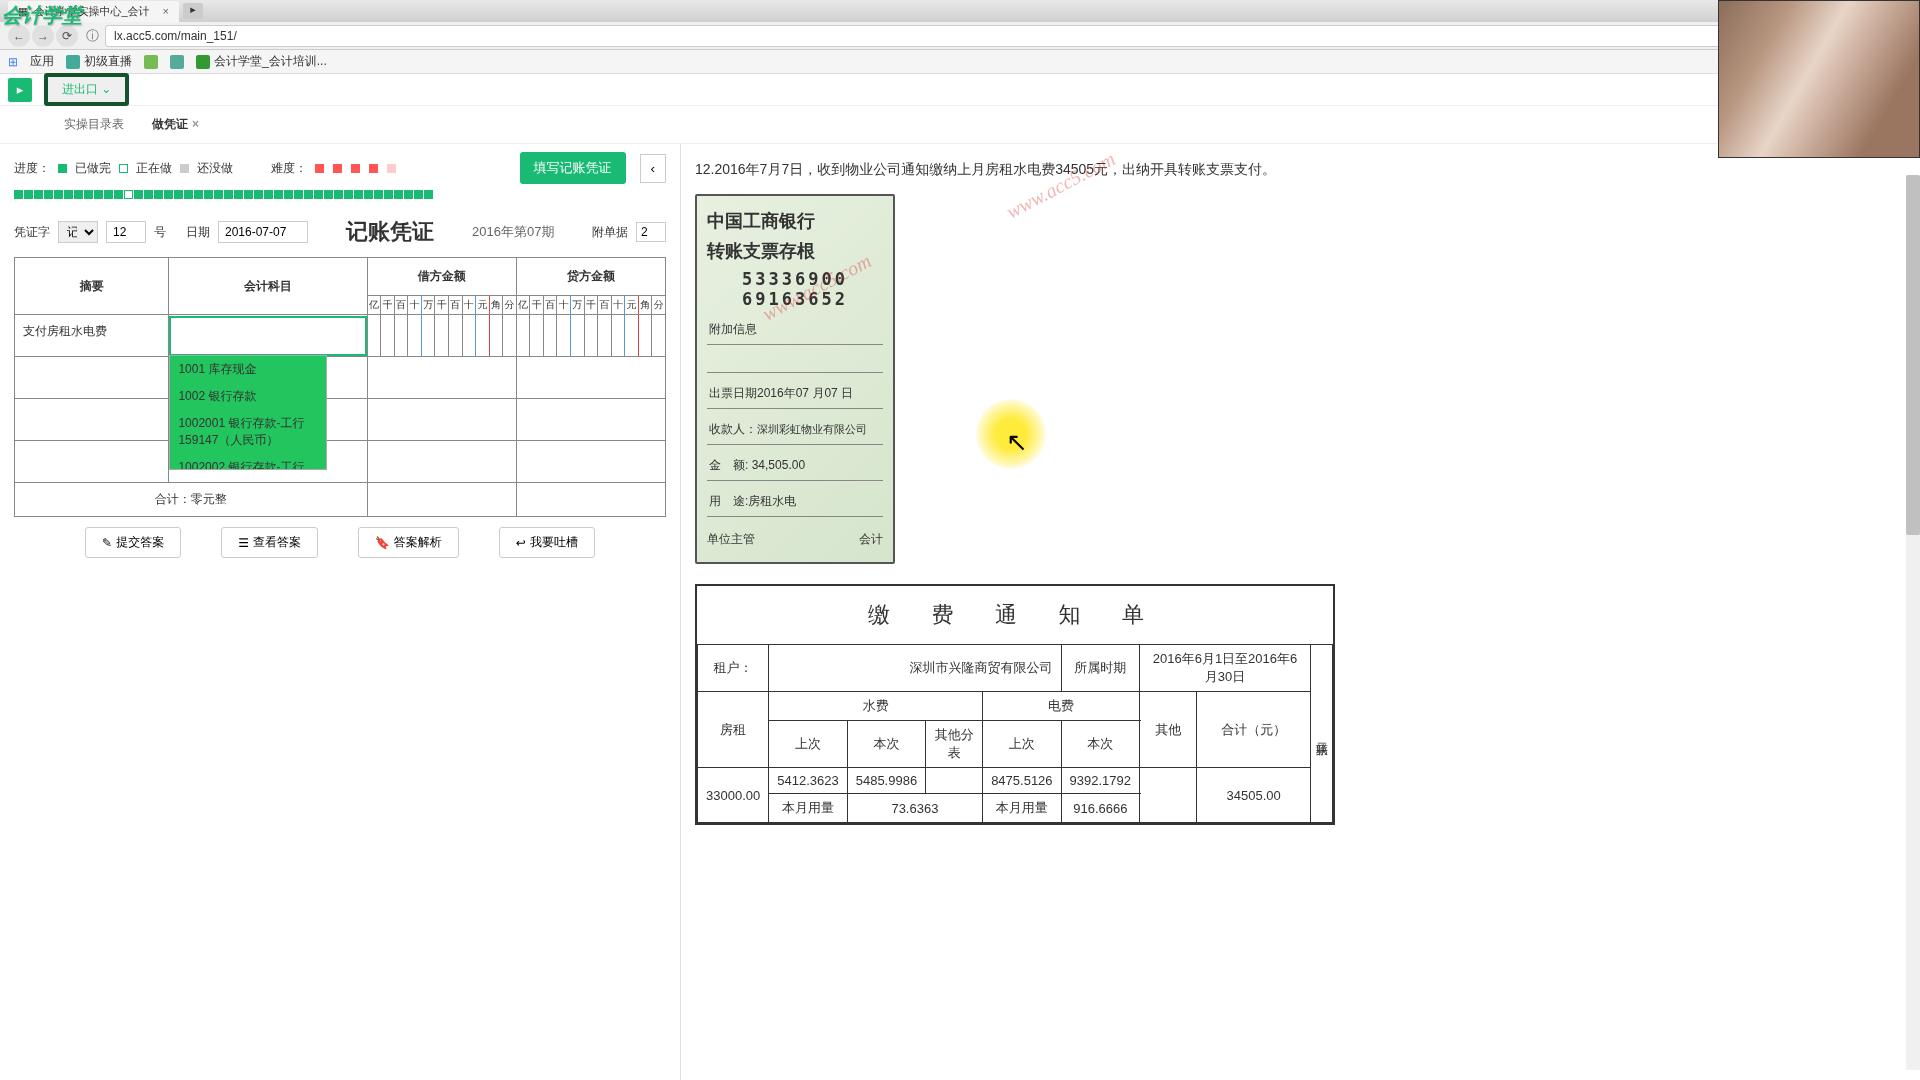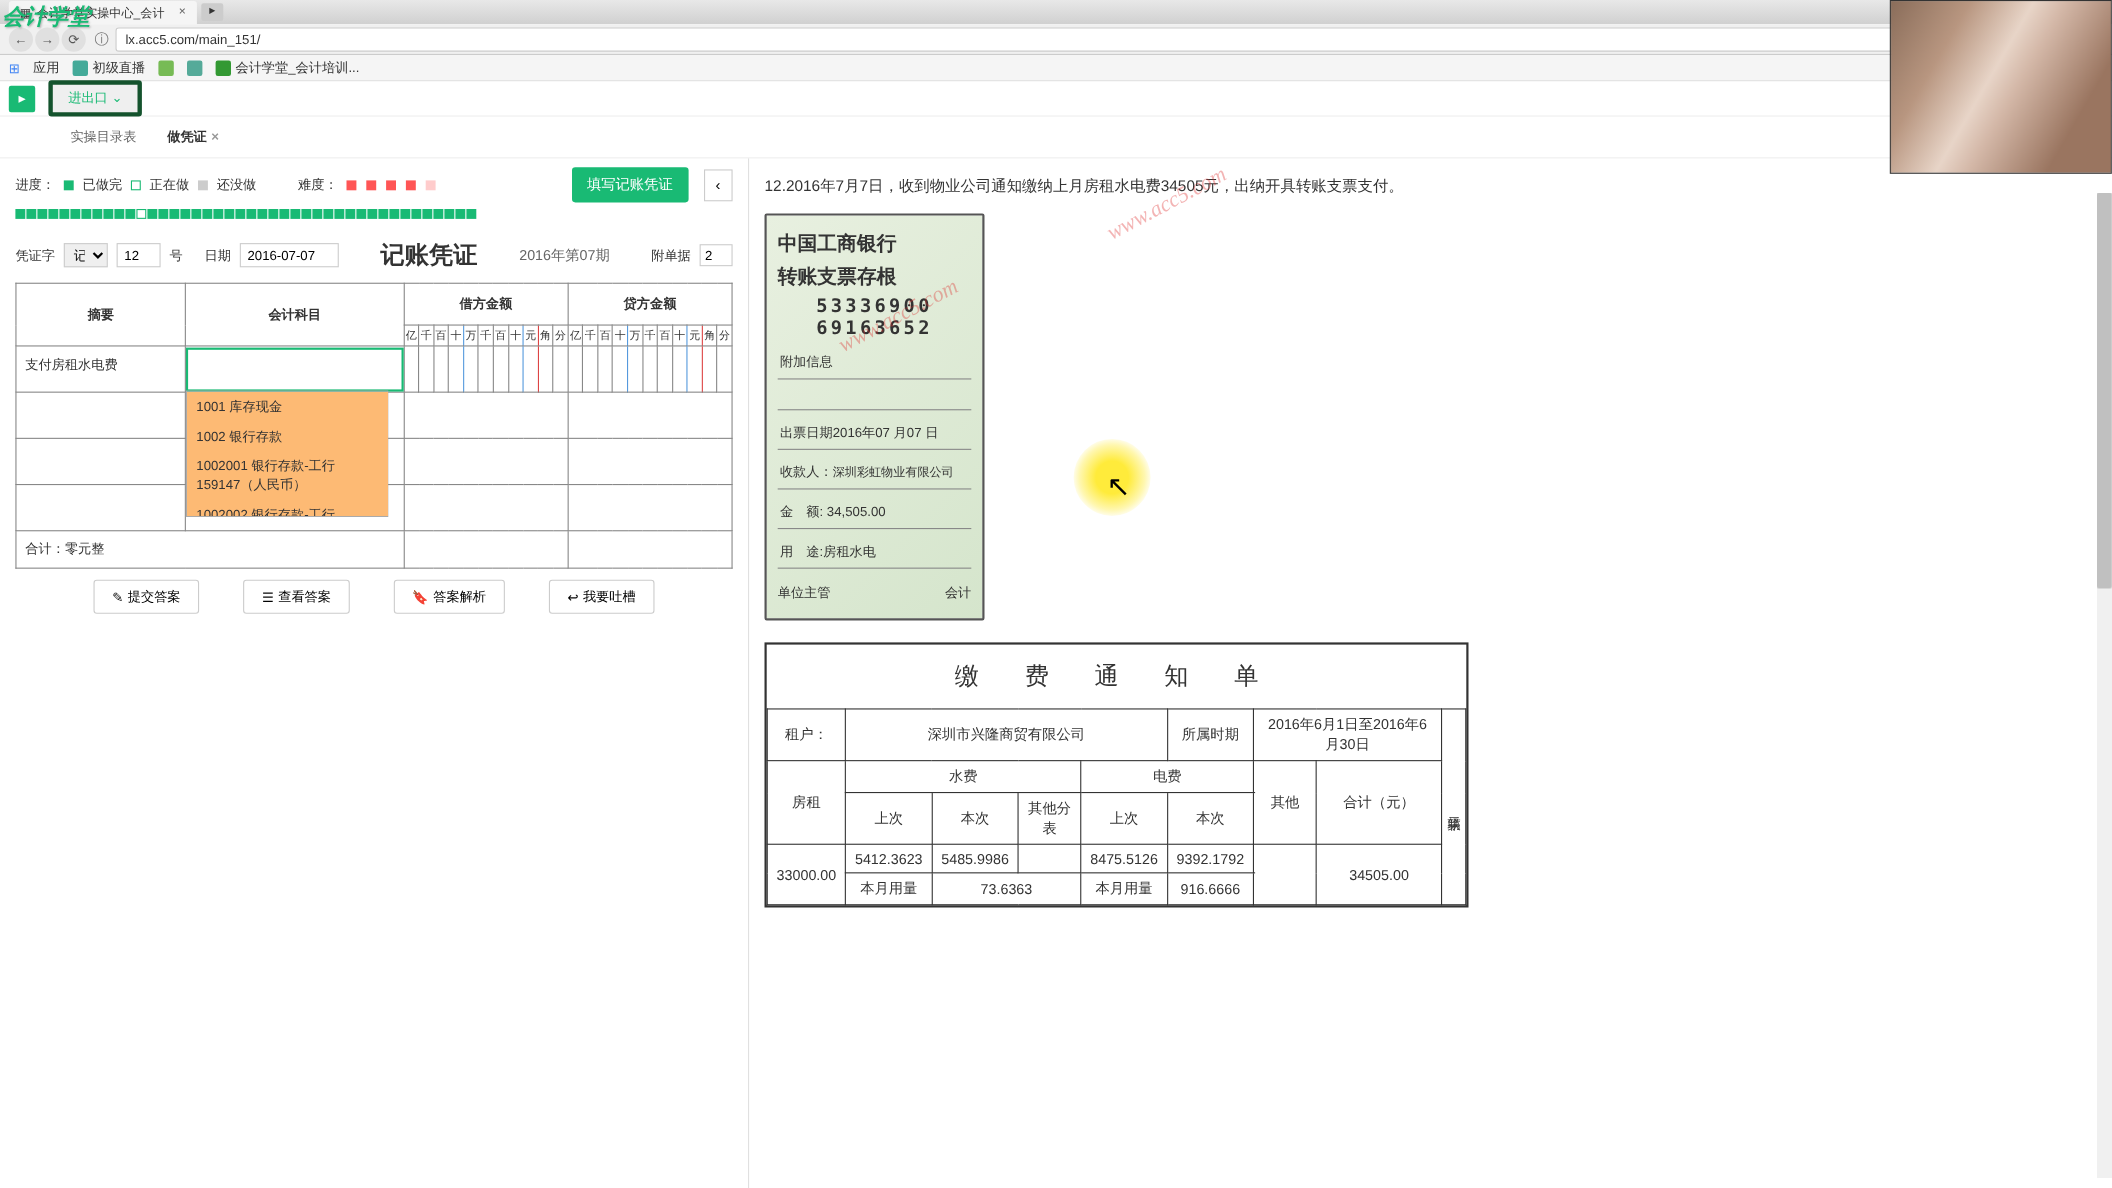--- a/index.html
+++ b/index.html
@@ -48,23 +48,23 @@
 .voucher-table{border:1px solid #888;border-collapse:collapse;width:100%;font-size:12px}
 .voucher-table th,.voucher-table td{border:1px solid #888;padding:0;text-align:center}
 .voucher-table .hdr-row th{padding:10px 0;background:#fff}
 .voucher-table .digit-row td{font-size:10px;padding:2px 0;width:13px}
 .digit-cell{width:13px;border-left:1px solid #ccc!important}
 .digit-cell.r{border-right:1px solid #d44!important}
 .digit-cell.b{border-right:1px solid #59d!important}
 .summary-cell{width:148px;text-align:left!important;padding:8px!important;vertical-align:top}
 .subject-cell{width:190px;text-align:left!important;padding:0!important;position:relative}
 .subject-input{width:100%;height:40px;border:2px solid #19ba74;padding:4px}
-.subject-dropdown{position:absolute;top:40px;left:0;width:184px;background:#fdba74;border:1px solid #aaa;max-height:115px;overflow-y:auto;z-index:10}
+.subject-dropdown{position:absolute;top:40px;left:0;width:158px;background:#22c55e;border:1px solid #aaa;max-height:115px;overflow-y:auto;z-index:10}
 .subject-opt{padding:5px 8px;font-size:12px;cursor:pointer;text-align:left}
-.sum-row td{padding:8px;text-align:left;font-size:12px}
+.sum-row td{padding:8px;text-align:center;font-size:12px}
 .maker-row{display:flex;justify-content:space-between;font-size:12px;color:#666;margin:8px 0}
 .action-row{display:flex;gap:40px;justify-content:center;margin-top:10px}
 .action-btn{border:1px solid #ccc;background:#fff;padding:6px 16px;font-size:12px;border-radius:3px;display:flex;align-items:center;gap:4px}
 .right-panel{flex:1;border-left:1px solid #e0e0e0;display:flex;flex-direction:column;overflow:hidden}
 .task-header{background:#19ba74;color:#fff;padding:10px 14px;font-size:14px;font-weight:bold}
 .task-content{padding:14px;overflow-y:auto;flex:1;position:relative}
 .task-desc{font-size:14px;margin-bottom:14px;line-height:1.6}
 .cheque-stub{width:200px;border:2px solid #555;background:linear-gradient(135deg,#e8f0e0,#d5e5cc);padding:14px 10px;font-family:SimSun,serif;border-radius:2px;position:relative}
 .cheque-title{text-align:left;font-size:18px;font-weight:bold;line-height:1.3;margin-bottom:6px}
 .cheque-num{text-align:center;font-size:17px;letter-spacing:3px;font-family:monospace;font-weight:bold}
@@ -355,21 +355,21 @@
         <span class="cursor-arrow" style="top:28px;left:30px">↖</span>
       </div>
 
       <div class="notice-doc">
         <div class="watermark" style="top:30px;left:320px">www.acc5.com</div>
         <div class="notice-title">缴 费 通 知 单</div>
         <table class="notice-tbl">
           <tbody>
               <tr>
             <td>租户：</td>
-            <td colspan="4" style="text-align:center">深圳市兴隆商贸有限公司</td>
+            <td colspan="4" style="text-align:right">深圳市兴隆商贸有限公司</td>
             <td>所属时期</td>
             <td colspan="3">2016年6月1日至2016年6月30日</td>
             <td rowspan="5" class="side-label">第二联</td>
           </tr>
           <tr>
             <td rowspan="2">房租</td>
             <td colspan="3">水费</td>
             <td colspan="3">电费</td>
             <td rowspan="2">其他</td>
             <td rowspan="2">合计（元）</td>

